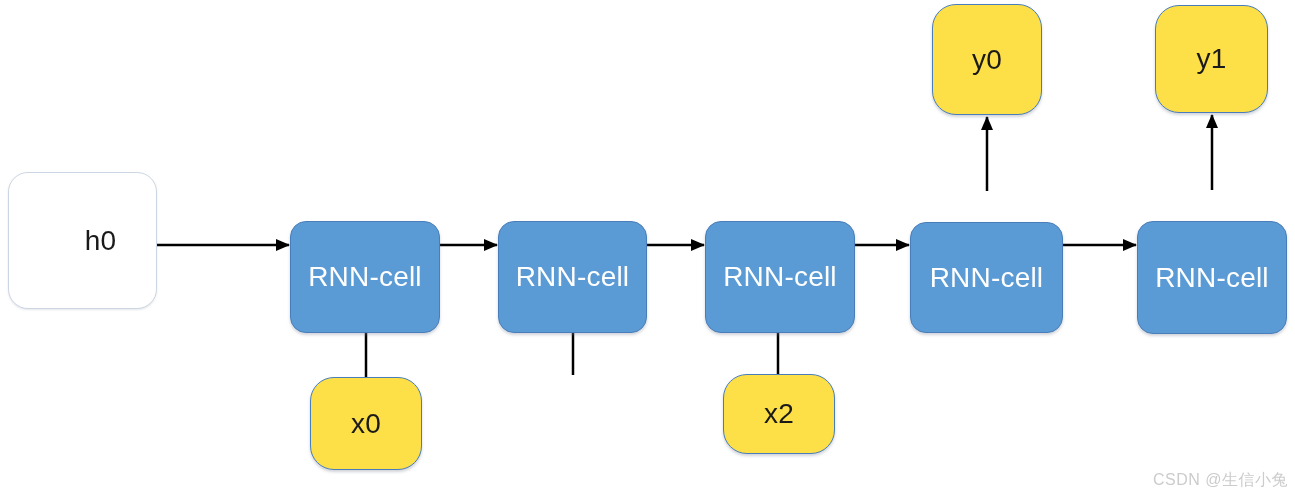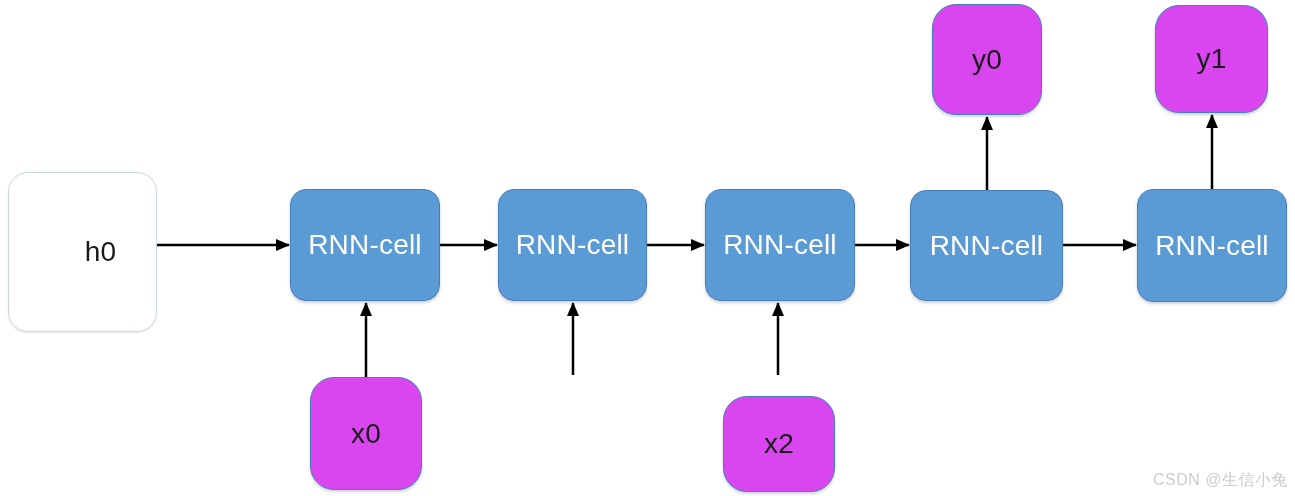--- a/index.html
+++ b/index.html
@@ -26,45 +26,46 @@
     font-size: 28px;
     line-height: 1;
     letter-spacing: 0.2px;
   }
   .cell {
     background: #5b9bd5;
     border: 1px solid #4a7ebb;
     border-radius: 16px;
     color: #ffffff;
     box-shadow: 0 2px 3px rgba(120,130,145,0.35);
+    margin-top: 32px;
   }
   .io {
-    background: #d946ef;
+    background: #fde047;
     border: 1px solid #4a7ebb;
     border-radius: 24px;
     color: #1a1a1a;
     box-shadow: 0 2px 3px rgba(120,130,145,0.35);
   }
   .state {
     background: #ffffff;
     border: 1px solid #ccd7e3;
     border-radius: 20px;
     color: #1a1a1a;
     box-shadow: 0 1px 2px rgba(150,160,175,0.25);
   }
   
-  .n-h0   { left: 8px;    top: 172px; width: 149px; height: 160px; padding-left: 36px; }
+  .n-h0   { left: 8px;    top: 172px; width: 149px; height: 137px; padding-left: 36px; }
   .n-rnn1 { left: 290px;  top: 189px; width: 150px; height: 112px; }
   .n-rnn2 { left: 498px;  top: 189px; width: 149px; height: 112px; }
   .n-rnn3 { left: 705px;  top: 189px; width: 150px; height: 112px; }
   .n-rnn4 { left: 910px;  top: 190px; width: 153px; height: 111px; }
   .n-rnn5 { left: 1137px; top: 189px; width: 150px; height: 113px; }
-  .n-x0   { left: 310px;  top: 377px; width: 112px; height: 113px; }
+  .n-x0   { left: 310px;  top: 377px; width: 112px; height: 93px; }
   .n-x1   { left: 516px;  top: 375px; width: 112px; height: 112px; }
-  .n-x2   { left: 723px;  top: 396px; width: 112px; height: 96px; }
+  .n-x2   { left: 723px;  top: 374px; width: 112px; height: 80px; }
   .n-y0   { left: 932px;  top: 4px;   width: 110px; height: 111px; }
   .n-y1   { left: 1155px; top: 5px;   width: 113px; height: 108px; }
   .watermark {
     position: absolute;
     right: 7px;
     bottom: 5px;
     font-size: 16px;
     color: #cccccc;
     letter-spacing: 0.5px;
   }

